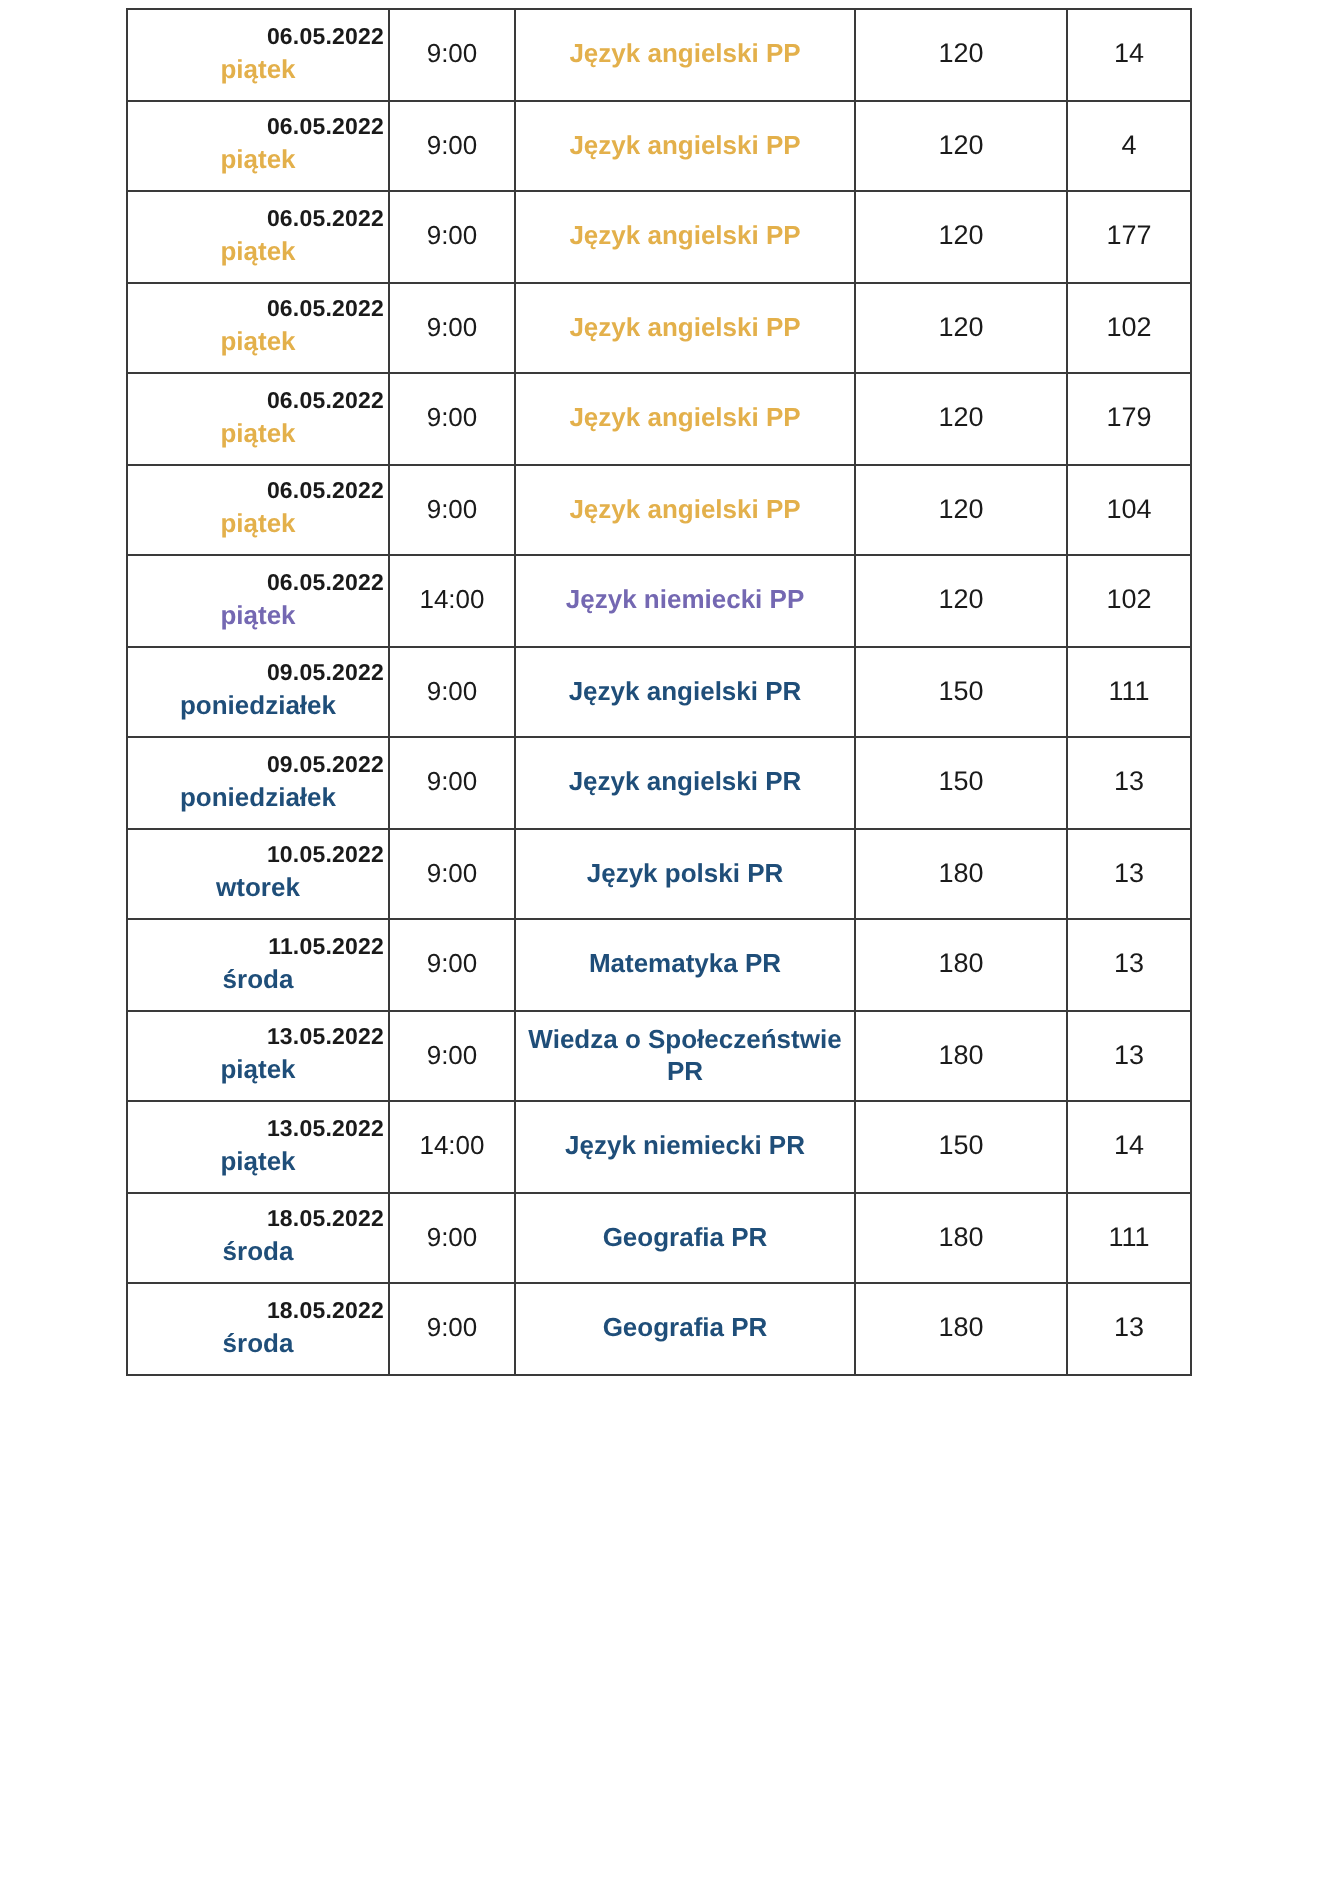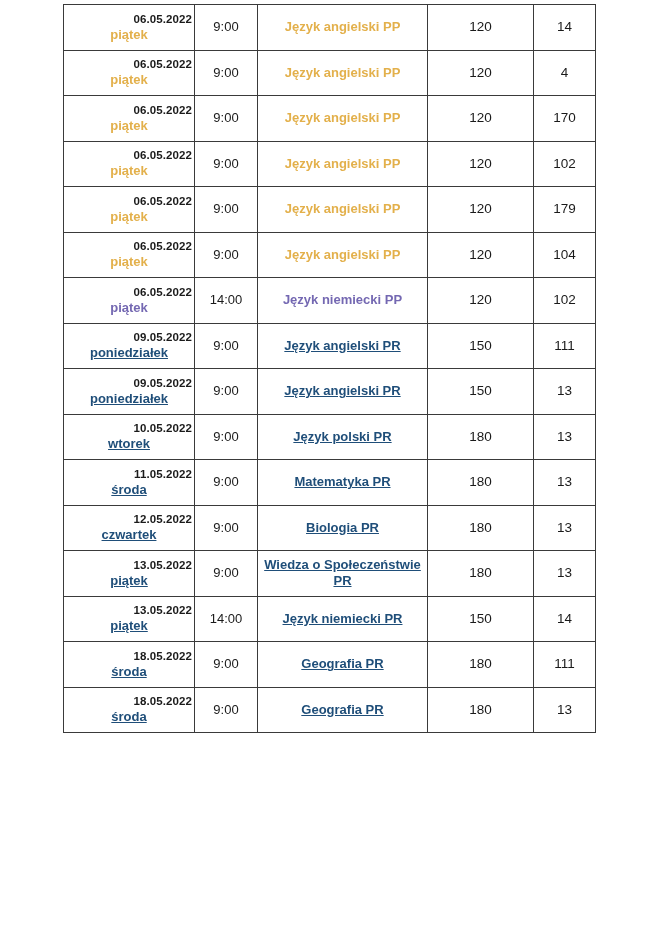--- a/index.html
+++ b/index.html
@@ -75,21 +75,21 @@
   .cell-duration,
   .cell-room {
     font-size: 13.5px;
     color: #1a1a1a;
     font-weight: normal;
   }
 
   
   .tone-gold  { color: #E3B04B; }
   .tone-purple{ color: #7468B2; }
-  .tone-navy  { color: #1F4E79; text-decoration: underline; }
+  .tone-navy  { color: #1F4E79; }
 </style>
 </head>
 <body>
 
 <table id="schedule-table">
   <colgroup>
     <col class="c-date">
     <col class="c-time">
     <col class="c-subject">
     <col class="c-duration">
@@ -117,21 +117,21 @@
         <td class="cell-room">4</td>
       </tr>
       <tr>
         <td class="cell-date">
           <span class="date-main">06.05.2022</span>
           <span class="date-day tone-gold">piątek</span>
         </td>
         <td class="cell-time">9:00</td>
         <td class="cell-subject tone-gold">Język angielski PP</td>
         <td class="cell-duration">120</td>
-        <td class="cell-room">170</td>
+        <td class="cell-room">177</td>
       </tr>
       <tr>
         <td class="cell-date">
           <span class="date-main">06.05.2022</span>
           <span class="date-day tone-gold">piątek</span>
         </td>
         <td class="cell-time">9:00</td>
         <td class="cell-subject tone-gold">Język angielski PP</td>
         <td class="cell-duration">120</td>
         <td class="cell-room">102</td>
@@ -196,30 +196,20 @@
         <td class="cell-duration">180</td>
         <td class="cell-room">13</td>
       </tr>
       <tr>
         <td class="cell-date">
           <span class="date-main">11.05.2022</span>
           <span class="date-day tone-navy">środa</span>
         </td>
         <td class="cell-time">9:00</td>
         <td class="cell-subject tone-navy">Matematyka PR</td>
-        <td class="cell-duration">180</td>
-        <td class="cell-room">13</td>
-      </tr>
-      <tr>
-        <td class="cell-date">
-          <span class="date-main">12.05.2022</span>
-          <span class="date-day tone-navy">czwartek</span>
-        </td>
-        <td class="cell-time">9:00</td>
-        <td class="cell-subject tone-navy">Biologia PR</td>
         <td class="cell-duration">180</td>
         <td class="cell-room">13</td>
       </tr>
       <tr>
         <td class="cell-date">
           <span class="date-main">13.05.2022</span>
           <span class="date-day tone-navy">piątek</span>
         </td>
         <td class="cell-time">9:00</td>
         <td class="cell-subject tone-navy">Wiedza o Społeczeństwie PR</td>

